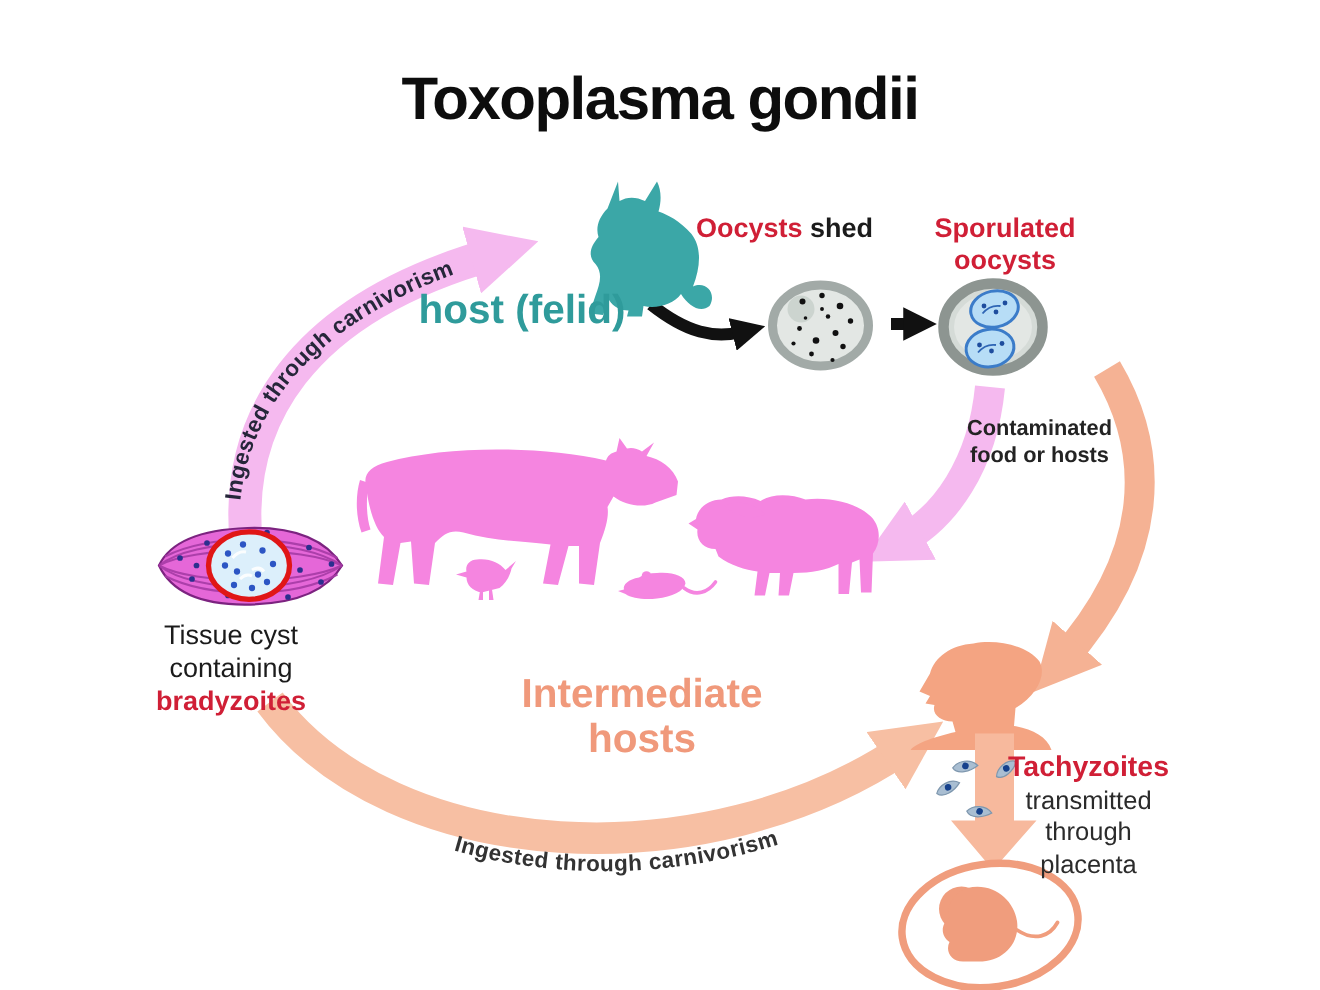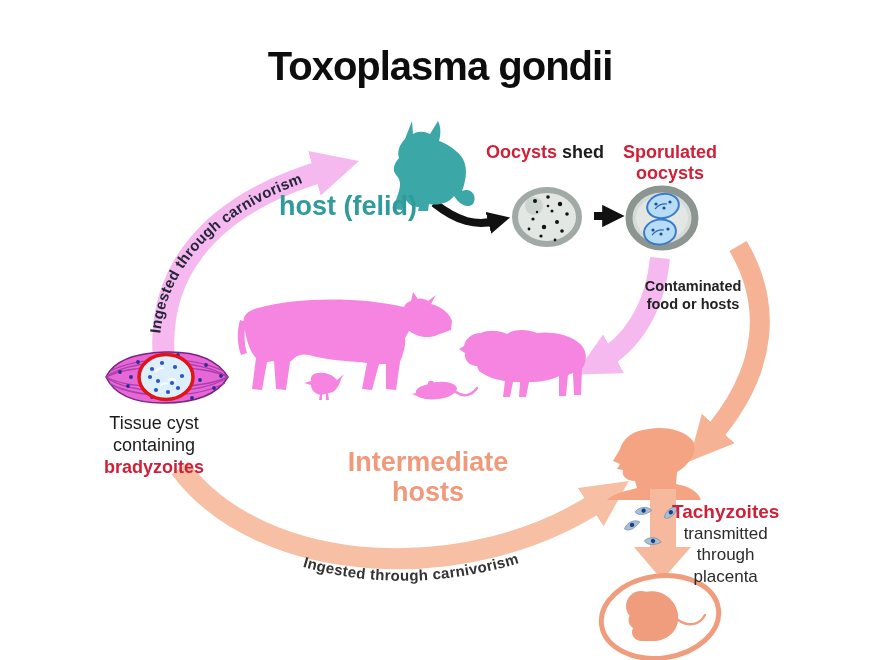--- a/index.html
+++ b/index.html
@@ -4,21 +4,21 @@
 <style>
   html,body{margin:0;padding:0;background:#fff;}
   .stage{position:relative;width:880px;height:660px;background:#ffffff;overflow:hidden;
          font-family:"Liberation Sans",sans-serif;}
   .stage svg.art{position:absolute;left:0;top:0;z-index:1;}
   .lbl{position:absolute;z-index:2;text-align:center;}
   .title{left:0;top:44px;width:880px;text-align:center;font-size:40px;font-weight:700;
          color:#0d0d0d;letter-spacing:-1px;}
   .def-host{left:250px;top:191px;width:196px;text-align:center;color:#2f9b9b;
             font-weight:700;font-size:27px;line-height:30px;}
-  .oocysts{left:480px;top:142px;width:130px;text-align:center;font-size:18px;line-height:21px;color:#1b1b1b;}
+  .oocysts{left:458px;top:142px;width:130px;text-align:center;font-size:18px;line-height:21px;color:#1b1b1b;}
   .oocysts .red{color:#d01f36;font-weight:700;}
   .oocysts .blk{font-weight:600;}
   .sporulated{left:612px;top:142px;width:116px;text-align:center;font-size:18px;line-height:21px;
               color:#d01f36;font-weight:700;}
   .contaminated{left:628px;top:246px;width:130px;text-align:center;font-size:14.5px;line-height:17.5px;
                 color:#232323;font-weight:700;margin-top:32px;}
   .tissue{left:104px;top:412px;font-size:18px;line-height:22px;color:#1b1b1b;}
   .tissue .red{color:#d01f36;font-weight:700;}
   .intermediate{left:328px;top:447px;width:200px;text-align:center;color:#f0997b;
                 font-weight:700;font-size:27px;line-height:30px;}

